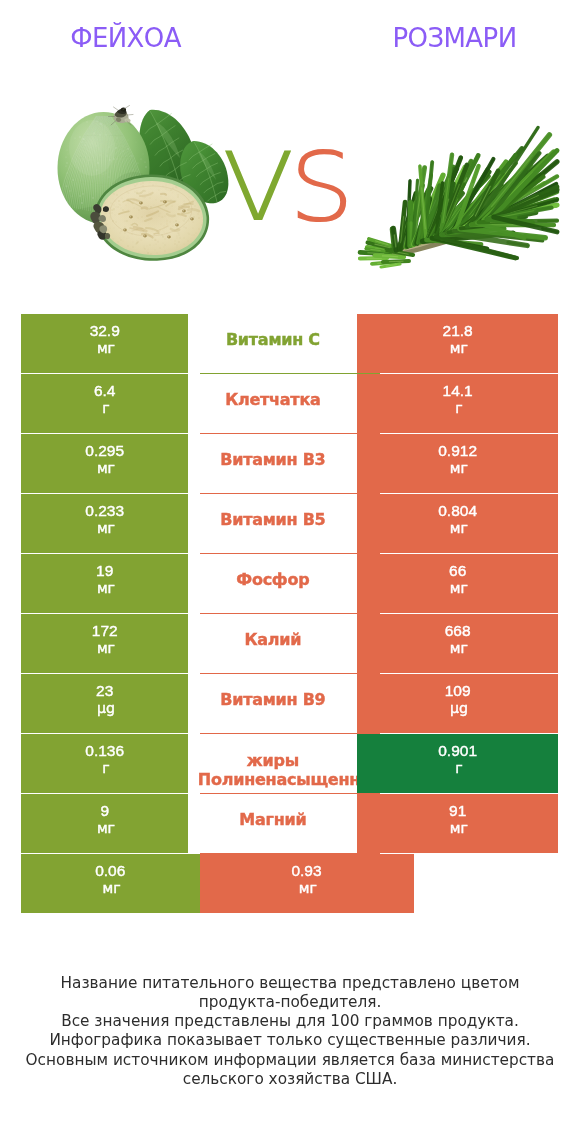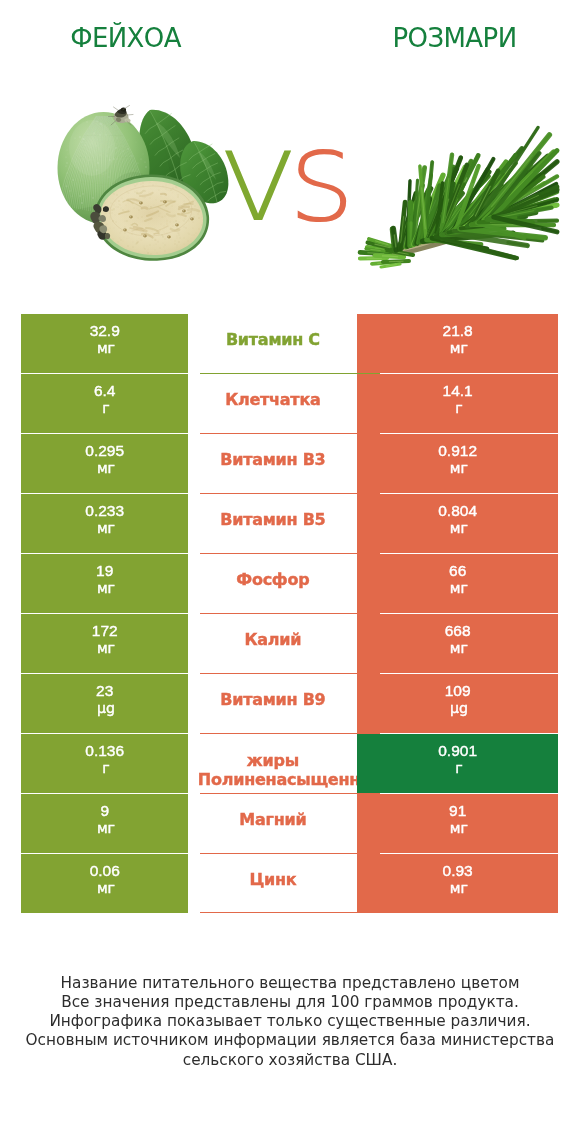--- a/index.html
+++ b/index.html
@@ -5,21 +5,21 @@
   html,body{margin:0;padding:0;}
   body{
     width:580px;height:1144px;background:#ffffff;overflow:hidden;
     font-family:"DejaVu Sans", sans-serif;
     -webkit-font-smoothing:antialiased;
   }
   .page{position:relative;width:580px;height:1144px;background:#fff;}
 
   
   .title{position:absolute;top:24.7px;text-align:center;font-size:26px;
-         color:#15803d;letter-spacing:-0.6px;line-height:1;white-space:nowrap;}
+         color:#8b5cf6;letter-spacing:-0.6px;line-height:1;white-space:nowrap;}
   .title.left{left:0;width:251px;}
   .title.right{left:329px;width:251px;}
 
   
   .hero{position:absolute;top:0;left:0;width:580px;height:300px;}
   .hero svg{position:absolute;top:0;left:0;display:block;}
   .vs{position:absolute;left:0;top:0;width:516px;height:300px;pointer-events:none;}
   .vstext{position:absolute;left:216.4px;top:112.7px;font-family:"DejaVu Sans Light","DejaVu Sans",sans-serif;
           font-size:127px;line-height:1;letter-spacing:-4px;font-weight:400;white-space:nowrap;}
   .vstext .v{color:#7fa830;display:inline-block;transform:scaleX(1.12);transform-origin:left center;}
@@ -1162,31 +1162,29 @@
         </div>
       </div>
       <div class="row">
         <div class="sep" style="width:178.5px"></div>
         <div class="sepM" style="left:178.5px;width:180px;background:#e2694a"></div>
         <div class="sep" style="left:358.5px;width:178.5px"></div>
         <div class="cell cL" style="background:#82a332">
           <span class="num">0.06</span>
           <span class="unit">мг</span>
         </div>
-        <div class="cell cM">
-          <span class="lbl" style="color:#e2694a">Цинк</span>
-        </div>
         <div class="cell cR" style="background:#e2694a">
           <span class="num">0.93</span>
           <span class="unit">мг</span>
         </div>
         <div class="sepM" style="left:178.5px;top:auto;bottom:0;width:180px;background:#e2694a"></div>
       </div>
     </div>
 
   <div class="foot">
       <div>Название питательного вещества представлено цветом</div>
+      <div>продукта-победителя.</div>
       <div>Все значения представлены для 100 граммов продукта.</div>
       <div>Инфографика показывает только существенные различия.</div>
       <div>Основным источником информации является база министерства</div>
       <div>сельского хозяйства США.</div>
     </div>
 </div>
 
 </body></html>

